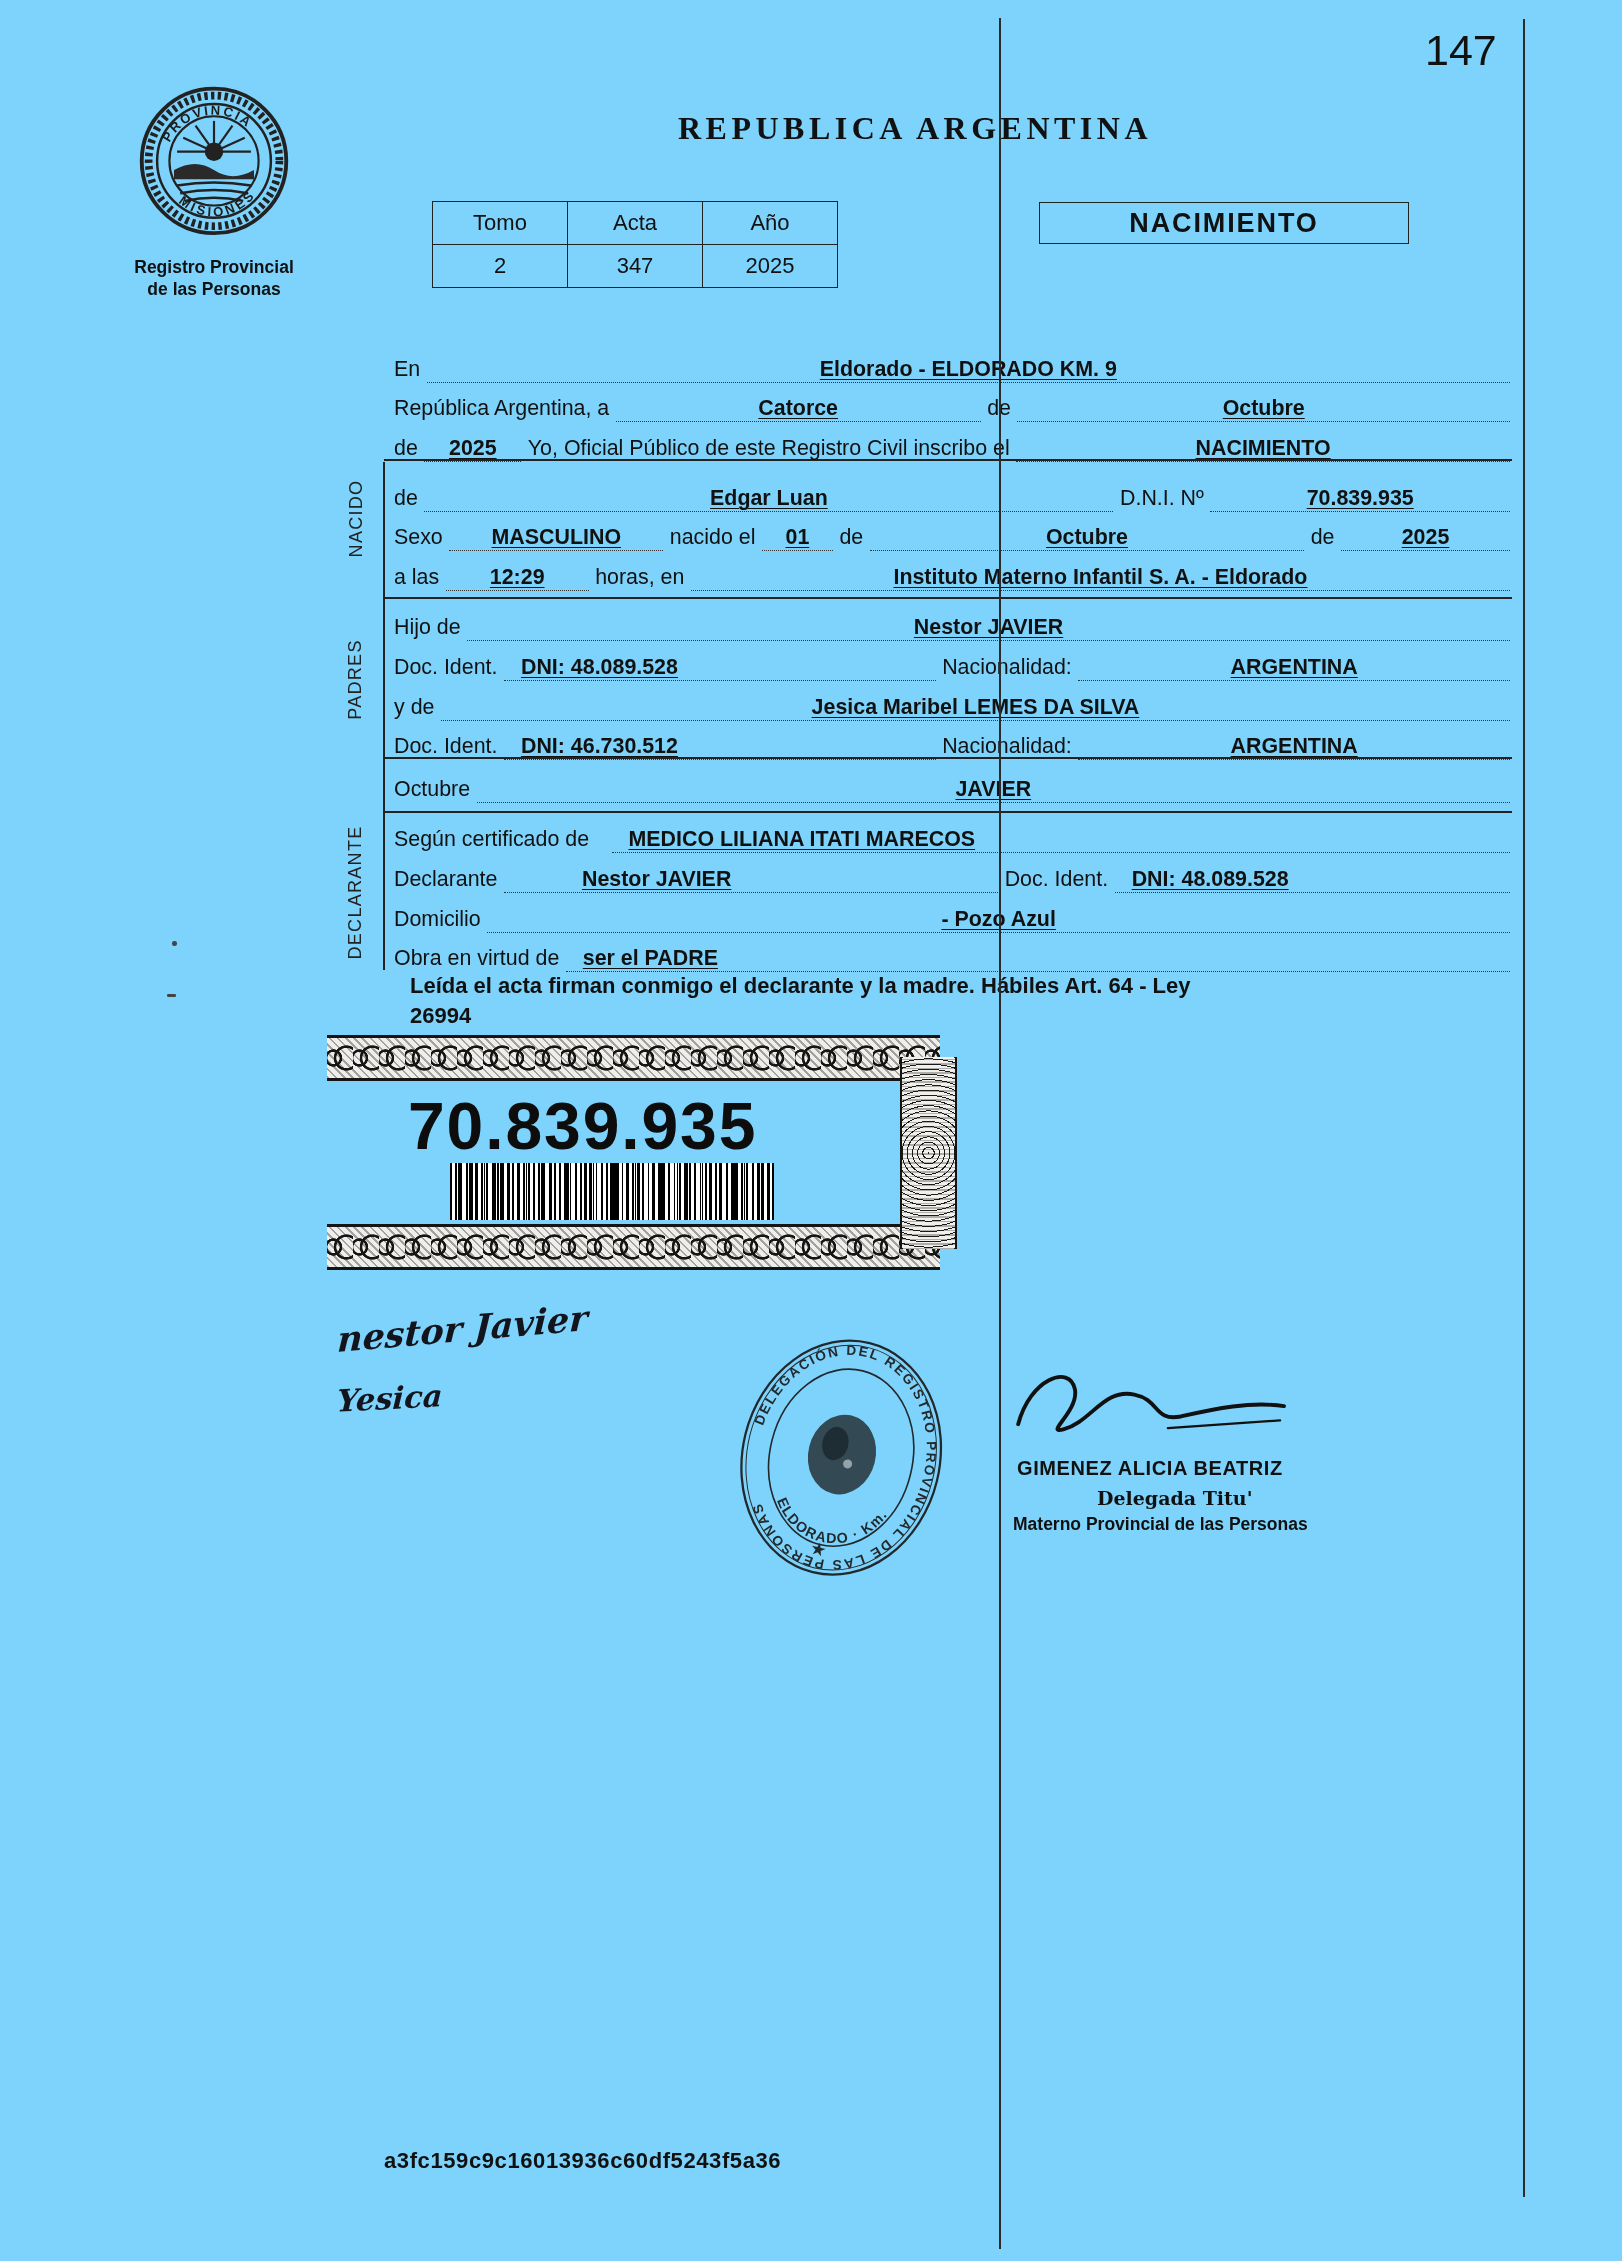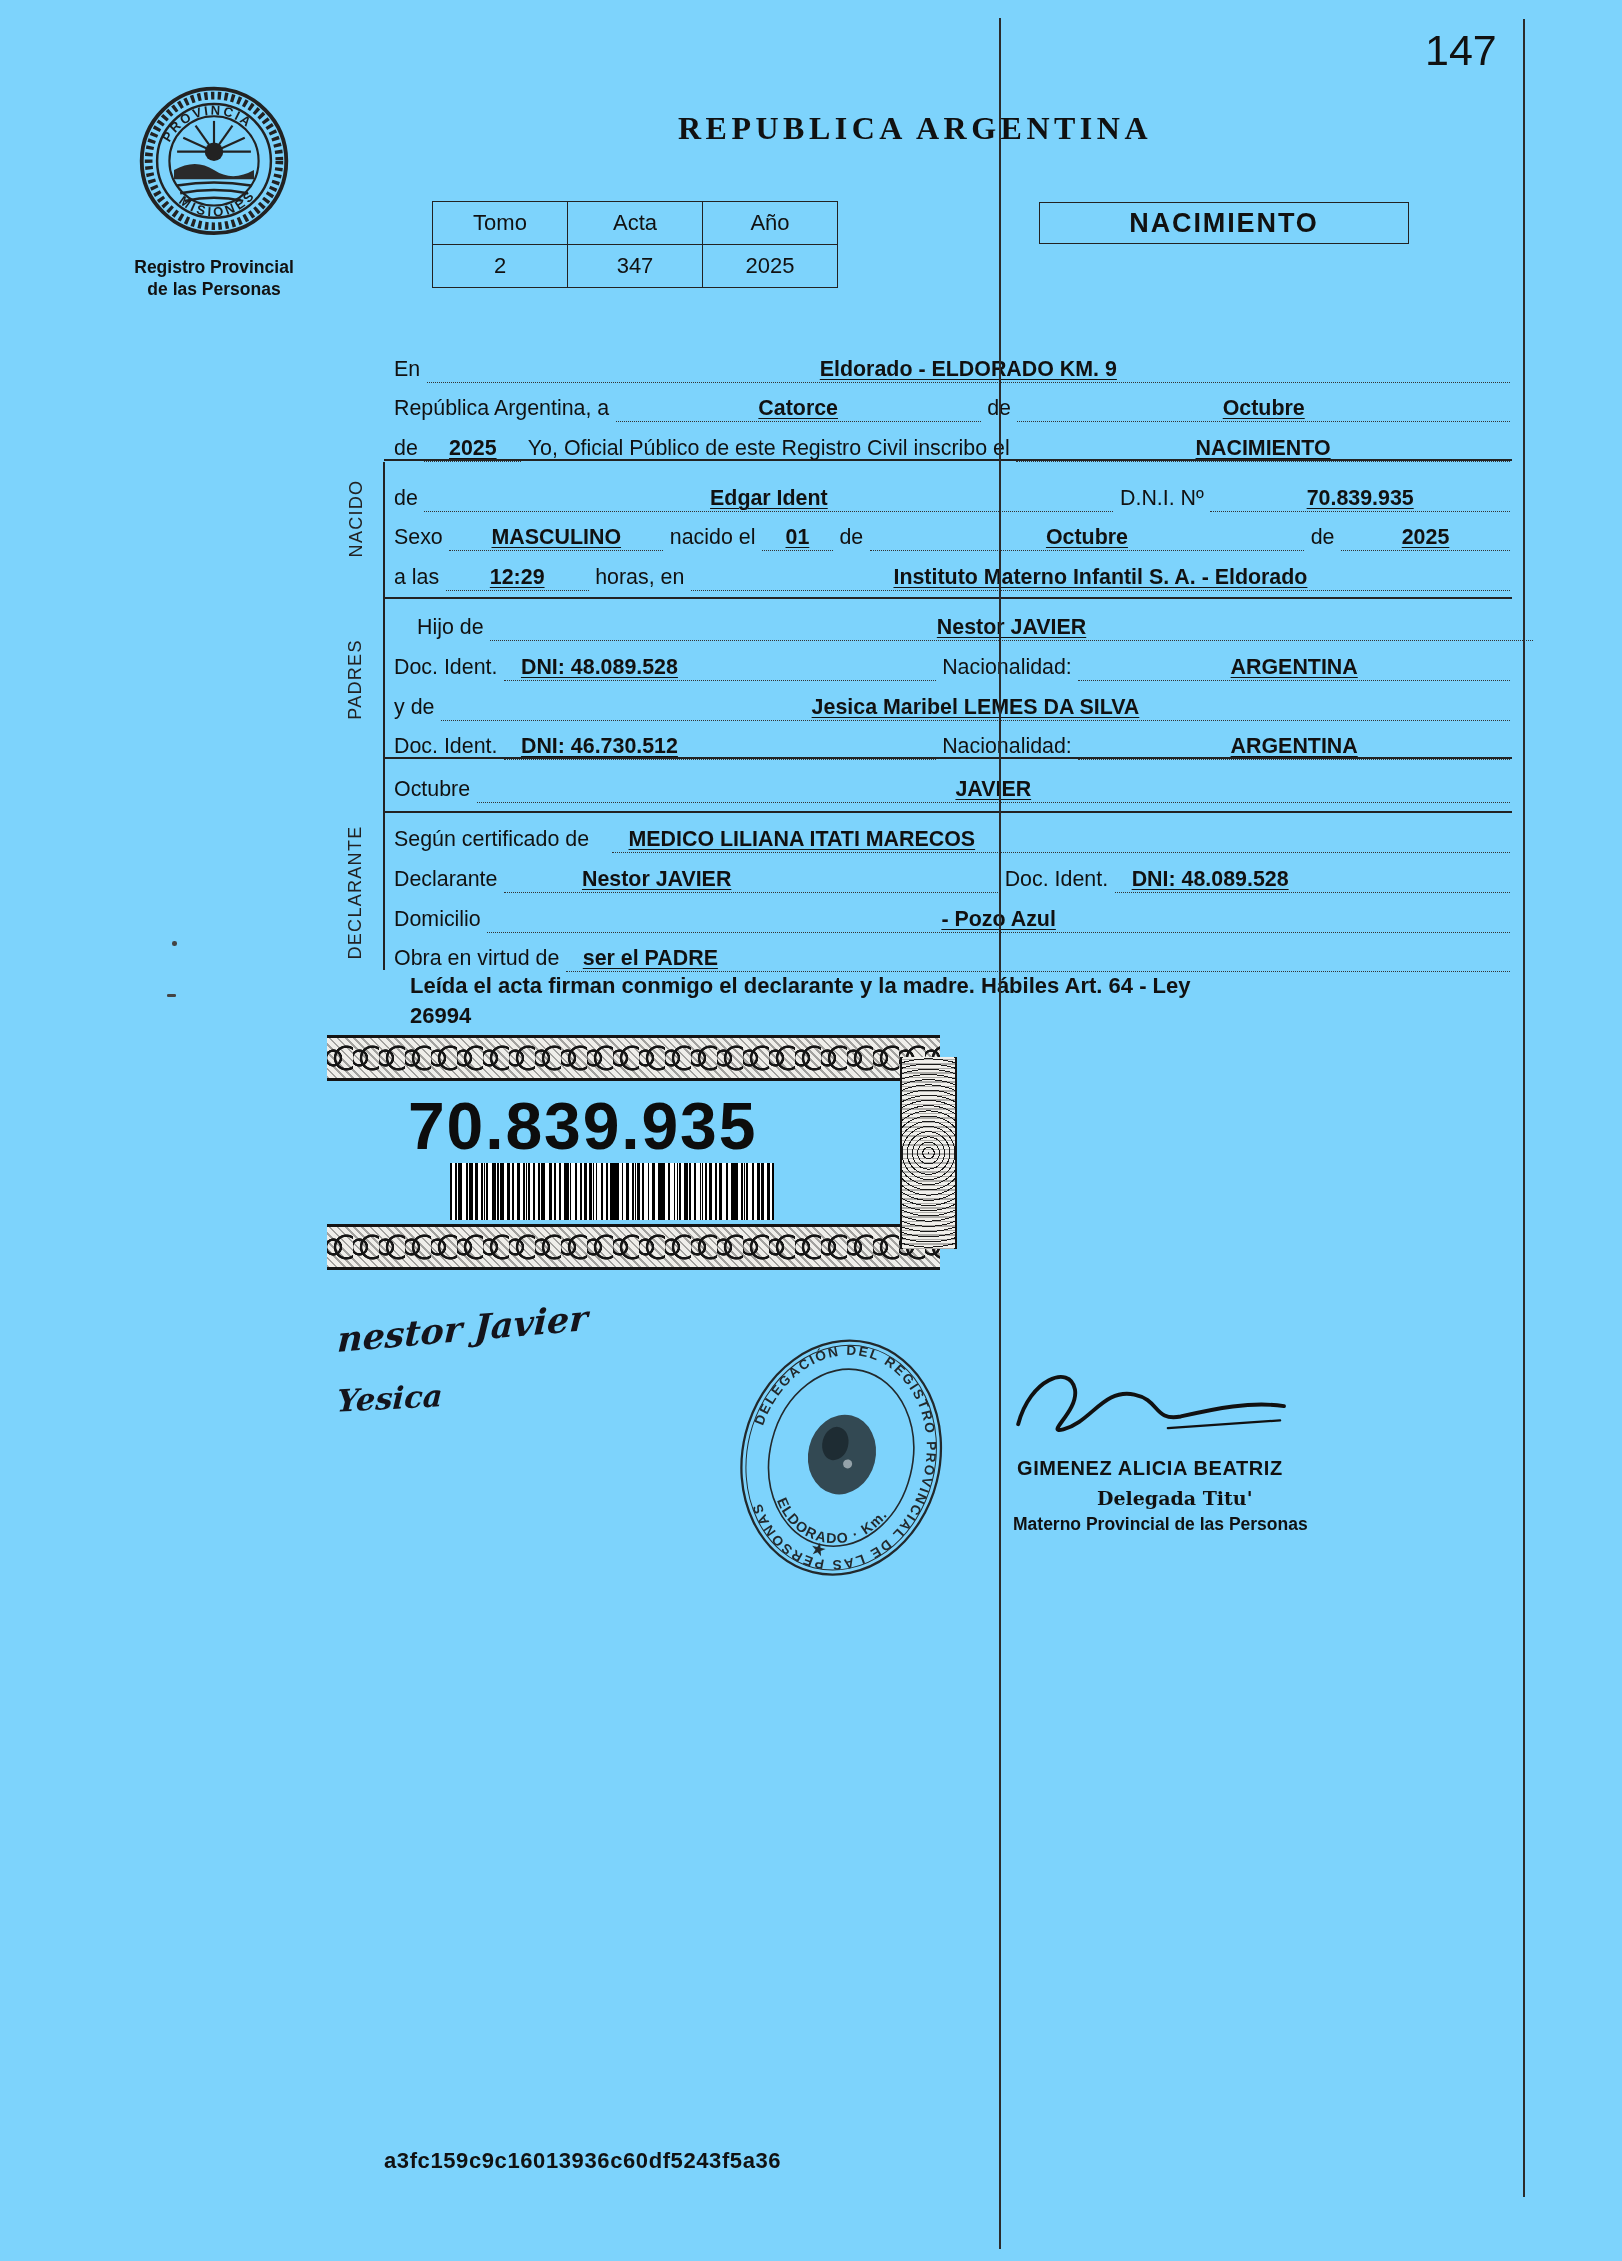--- a/index.html
+++ b/index.html
@@ -181,21 +181,21 @@
 
   <div class="row" style="top:428px;">
     <span class="lbl">de</span>
     <span class="fill w150"><span class="val">2025</span></span>
     <span class="lbl">Yo, Oficial Público de este Registro Civil inscribo el</span>
     <span class="fill"><span class="val">NACIMIENTO</span></span>
   </div>
 
   <div class="row" style="top:478px;">
     <span class="lbl">de</span>
-    <span class="fill f23"><span class="val">Edgar Ident</span></span>
+    <span class="fill f23"><span class="val">Edgar Luan</span></span>
     <span class="lbl">D.N.I. Nº</span>
     <span class="fill"><span class="val">70.839.935</span></span>
   </div>
 
   <div class="row" style="top:517px;">
     <span class="lbl">Sexo</span>
     <span class="fill w330"><span class="val">MASCULINO</span></span>
     <span class="lbl">nacido el</span>
     <span class="fill w110"><span class="val">01</span></span>
     <span class="lbl">de</span>
@@ -204,21 +204,21 @@
     <span class="fill w260"><span class="val">2025</span></span>
   </div>
 
   <div class="row" style="top:557px;">
     <span class="lbl">a las</span>
     <span class="fill w220"><span class="val">12:29</span></span>
     <span class="lbl">horas, en</span>
     <span class="fill"><span class="val">Instituto Materno Infantil S. A. - Eldorado</span></span>
   </div>
 
-  <div class="row" style="top:607px;margin-left:23px;">
+  <div class="row" style="top:607px;">
     <span class="lbl">Hijo de</span>
     <span class="fill"><span class="val">Nestor JAVIER</span></span>
   </div>
 
   <div class="row" style="top:647px;">
     <span class="lbl">Doc. Ident.</span>
     <span class="fill vleft"><span class="val">DNI: 48.089.528</span></span>
     <span class="lbl">Nacionalidad:</span>
     <span class="fill"><span class="val">ARGENTINA</span></span>
   </div>

